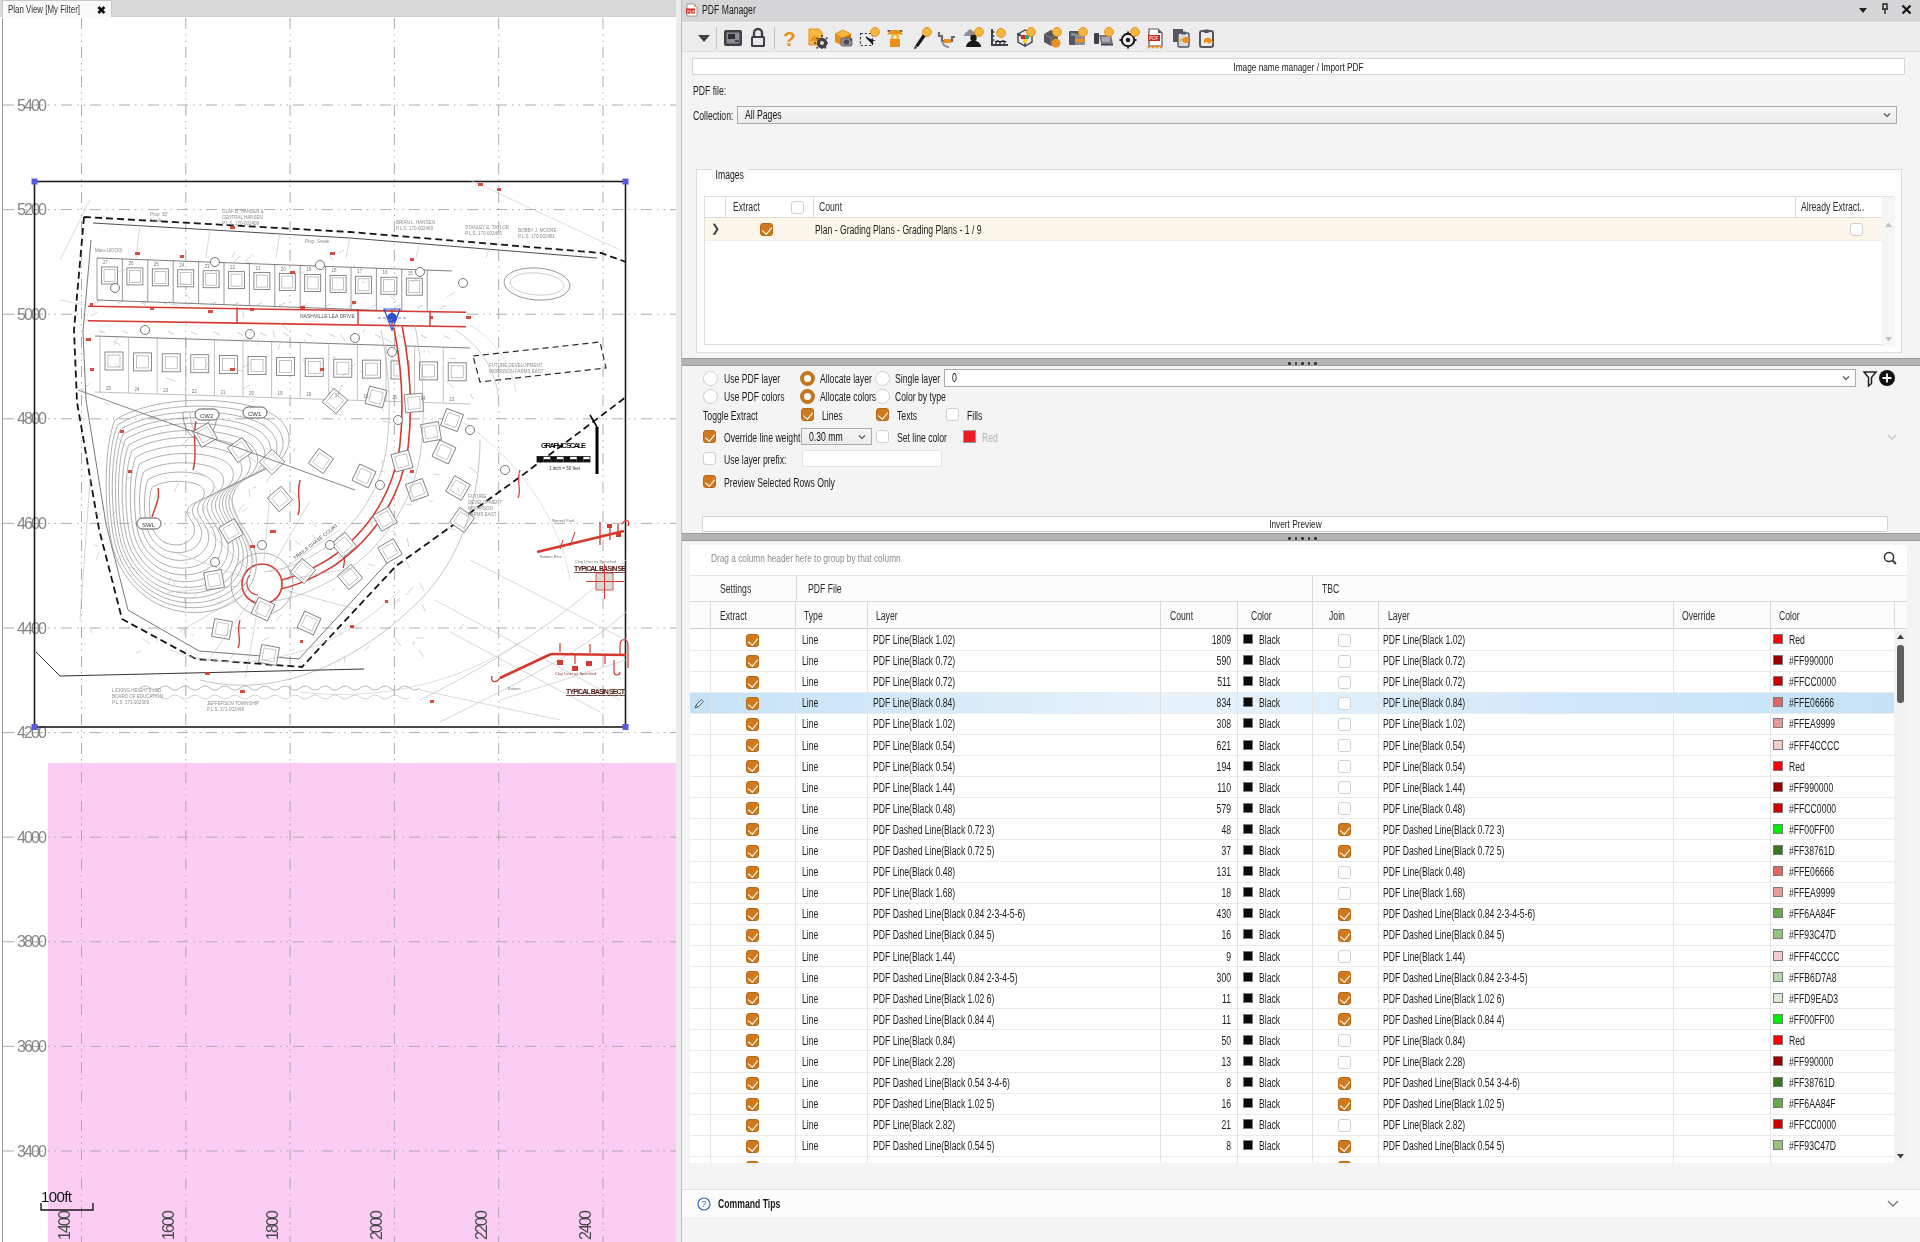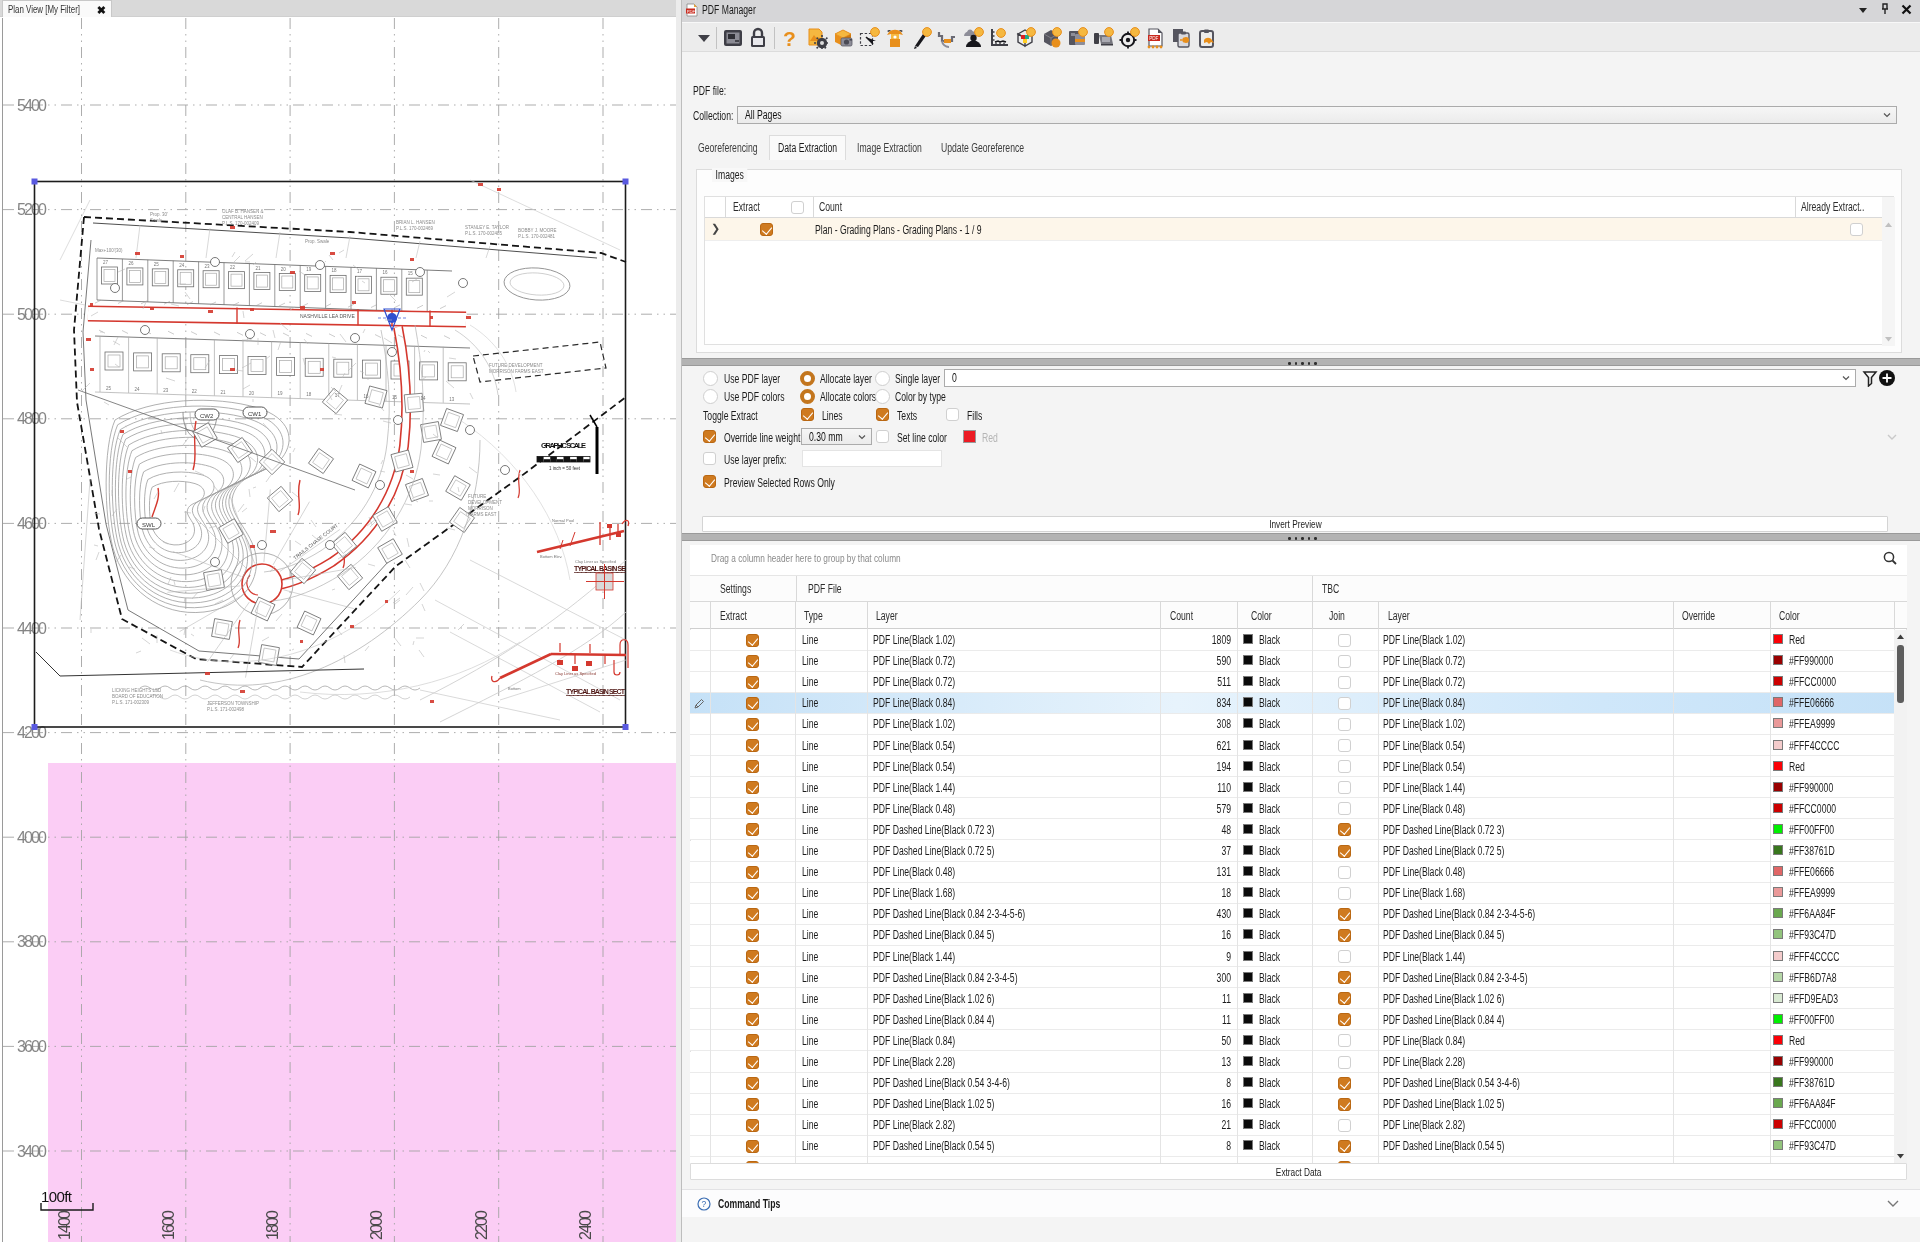--- a/index.html
+++ b/index.html
@@ -820,34 +820,28 @@
         <rect x="11" y="4.5" width="5" height="3" rx="1" fill="#55555f"></rect>
         <path d="M10,13 l5,0 -2,-2 m2,2 -2,2" stroke="#e88f1c" stroke-width="1.6" fill="none"></path>
         <circle cx="16" cy="13" r="3" fill="#e88f1c"></circle>
       </svg>
       <svg class="tbtn" style="left:514px" viewBox="0 0 22 22">
         <rect x="4" y="4" width="13" height="16" rx="2" fill="none" stroke="#55555f" stroke-width="2"></rect>
         <rect x="8" y="2.5" width="5" height="3.5" rx="1" fill="#55555f"></rect>
         <path d="M8,13 c2,-3 6,-3 8,0 l2,3 -3,-1 -2,2 -2,-2 -3,1 z" fill="#e88f1c"></path>
       </svg>
     </div>
+    <div class="whitebtn" style="left:10px;top:58px;width:1213px;height:17px;line-height:16px"><span class="ct">Image name manager / Import PDF</span></div>
     <div class="lbl" style="left:11px;top:84px">PDF file:</div>
     <div class="lbl" style="left:11px;top:109px">Collection:</div>
     <div class="combo" style="left:55px;top:106px;width:1160px;height:18px">
       <span class="tx">All Pages</span>
       <svg class="ar" viewBox="0 0 8 8">
         <path d="M1,2.5 L4,5.5 L7,2.5" stroke="#555" stroke-width="1.2" fill="none"></path>
       </svg>
-    </div>
-    <div class="abs" style="left:0;top:135px;width:1238px;height:25px">
-      <div class="abs" style="left:87px;top:0;width:77px;height:25px;background:#fafafa;border:1px solid #dcdcdc;border-bottom:none"></div>
-      <div class="lbl" style="left:16px;top:6px;color:#3c3c3c">Georeferencing</div>
-      <div class="lbl" style="left:96px;top:6px;color:#1a1a1a">Data Extraction</div>
-      <div class="lbl" style="left:175px;top:6px;color:#3c3c3c">Image Extraction</div>
-      <div class="lbl" style="left:259px;top:6px;color:#3c3c3c">Update Georeference</div>
     </div>
     <div class="abs" style="left:14px;top:169px;width:1206px;height:184px;border:1px solid #dcdcdc;background:#fdfdfd"></div>
     <div class="lbl" style="left:30px;top:168px;background:#f8f8f8;padding:0 5px;font-size:12px">Images</div>
     <div class="abs" style="left:22px;top:196px;width:1190px;height:149px;background:#fff;border:1px solid #e0e0e0">
       <div class="abs" style="left:0;top:0;width:1190px;height:21px;border-bottom:1px solid #d9d9d9"></div>
       <div class="vline" style="left:20px;top:0;height:44px"></div>
       <div class="vline" style="left:108px;top:0;height:44px"></div>
       <div class="vline" style="left:1090px;top:0;height:44px"></div>
       <div class="hdr" style="left:28px;top:3px">Extract</div>
       <div class="cb off" style="left:86px;top:4px"></div>
@@ -1266,21 +1260,20 @@
     <div class="vline" style="left:1212px;top:629px;height:533.5px;background:#e4e4e4"></div>
     <div class="abs" style="left:1212px;top:629.5px;width:13px;height:533.0px;background:#f2f2f2">
       <svg class="abs" style="left:2px;top:3px" width="9" height="8" viewBox="0 0 9 8">
         <path d="M1,6 L4.5,1.5 L8,6 Z" fill="#3c3c3c"></path>
       </svg>
       <svg class="abs" style="left:2px;top:522.0px" width="9" height="8" viewBox="0 0 9 8">
         <path d="M1,2 L4.5,6.5 L8,2 Z" fill="#3c3c3c"></path>
       </svg>
       <div class="abs" style="left:3px;top:15px;width:7px;height:58px;background:#5d5d5d;border-radius:3px"></div>
     </div>
-    <div class="whitebtn" style="left:8px;top:1162.5px;width:1217px;height:17.5px;line-height:17px;border-color:#dcdcdc"><span class="ct">Extract Data</span></div>
     <div class="abs" style="left:0;top:1189px;width:1238px;height:1px;background:#e2e2e4"></div>
     <div class="abs" style="left:0;top:1190px;width:1238px;height:27px;background:#fcfcfd">
       <svg class="abs" style="left:15px;top:7px" width="14" height="14" viewBox="0 0 14 14">
         <circle cx="7" cy="7" r="6" fill="none" stroke="#3a6db3" stroke-width="1.2"></circle>
         <text x="4.6" y="10" font-size="8.5" fill="#3a6db3">?</text>
       </svg>
       <span class="lbl" style="left:36px;top:7px;font-weight:bold;color:#1a1a1a">Command Tips</span>
       <svg class="abs" style="left:1205px;top:9px" width="12" height="9" viewBox="0 0 12 9">
         <path d="M1,2 L6,7 L11,2" stroke="#777" stroke-width="1.4" fill="none"></path>
       </svg>

